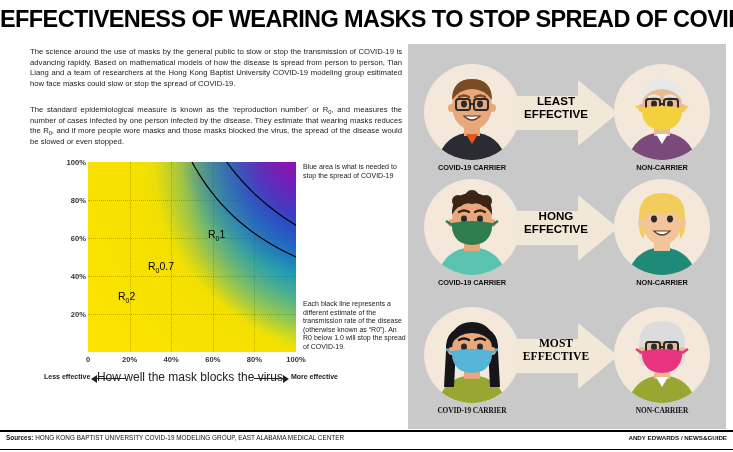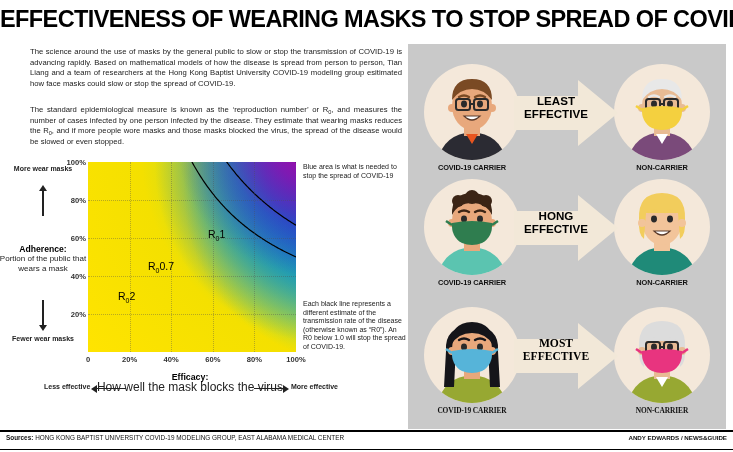--- a/index.html
+++ b/index.html
@@ -198,30 +198,20 @@
 <div id="page">
 
   <div class="title">EFFECTIVENESS OF WEARING MASKS TO STOP SPREAD OF COVID-19</div>
 
   <div class="para p1">The science around the use of masks by the general public to slow or stop the transmission of COVID-19 is advancing rapidly. Based on mathematical models of how the disease is spread from person to person, Tian Liang and a team of researchers at the Hong Kong Baptist University COVID-19 modeling group esitimated how face masks could slow or stop the spread of COVID-19.</div>
 
   <div class="para p2"><span>The standard epidemiological measure is known as the ‘reproduction number’ or R</span><sub>0</sub><span>, and measures the number of cases infected by one person infected by the disease. They estimate that wearing masks reduces the R</span><sub>0</sub><span>, and if more people wore masks and those masks blocked the virus, the spread of the disease would be slowed or even stopped.</span></div>
 
   <div id="chart-wrap">
 
-    <div id="yaxis-side">
-      <div class="side-line" style="top:2px;">More wear masks</div>
-      <div class="arrow-up" style="top:28px; height:26px;"></div>
-      <div id="adherence-block">
-        <div class="ttl">Adherence:</div>
-        <div class="sub">Portion of the public that wears a mask</div>
-      </div>
-      <div class="arrow-down" style="top:138px; height:26px;"></div>
-      <div class="side-line" style="top:172px;">Fewer wear masks</div>
-    </div>
 
     <div id="ylabels">
         <div class="ytick" style="top: 148px;">20%</div>
         <div class="ytick" style="top: 110px;">40%</div>
         <div class="ytick" style="top: 72px;">60%</div>
         <div class="ytick" style="top: 34px;">80%</div>
         <div class="ytick" style="top: -4px;">100%</div>
       </div>
 
     <div id="plot">
@@ -251,21 +241,20 @@
     <div id="xlabels">
         <div class="xtick" style="left: 0px;">0</div>
         <div class="xtick" style="left: 41.6px;">20%</div>
         <div class="xtick" style="left: 83.2px;">40%</div>
         <div class="xtick" style="left: 124.8px;">60%</div>
         <div class="xtick" style="left: 166.4px;">80%</div>
         <div class="xtick" style="left: 208px;">100%</div>
       </div>
 
     <div id="xcap">
-      <div class="ttl">Efficacy:</div>
       <div class="row">
         <div class="mid">How well the mask blocks the virus</div>
         <div class="lft">Less effective</div>
         <div class="hline l"></div>
         <div class="rgt">More effective</div>
         <div class="hline r"></div>
       </div>
     </div>
 
     <div class="note" id="note-blue">Blue area is what is needed to stop the spread of COVID-19</div>

